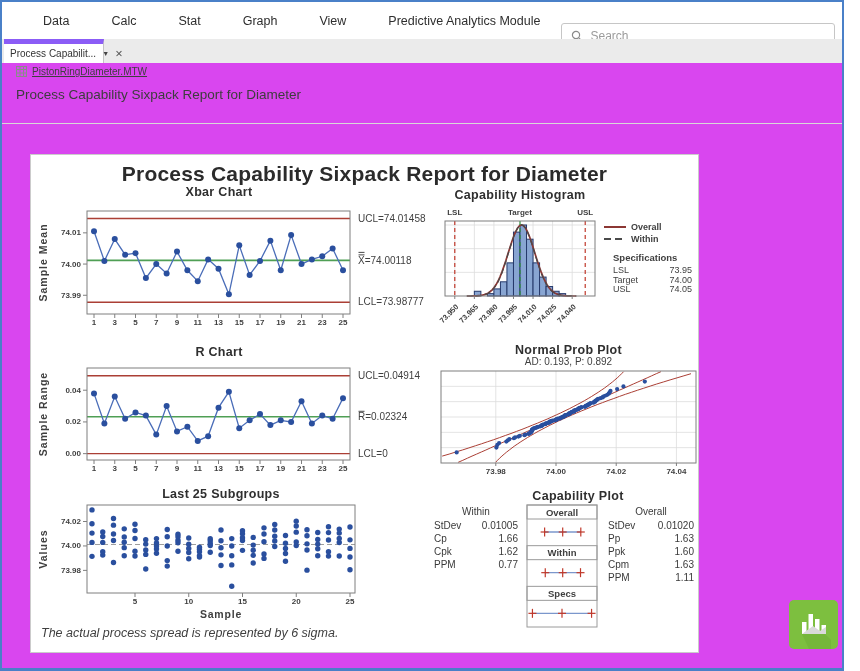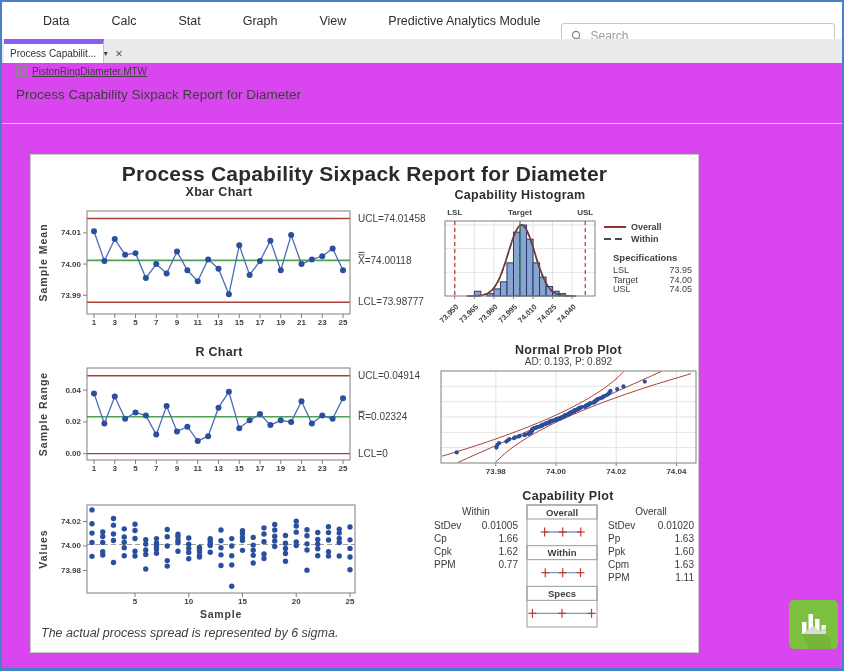--- a/index.html
+++ b/index.html
@@ -234,20 +234,21 @@
             <line x1="310" y1="102" x2="310" y2="106" stroke="#7f7f7f"></line>
             <text x="310" y="113" font-size="8" text-anchor="middle" font-weight="700" fill="#3f3f3f">25</text>
             <text x="14" y="56" font-size="10.5" text-anchor="middle" font-weight="700" fill="#3f3f3f" transform="rotate(-90 14 56)" letter-spacing="1">Sample Range</text>
             <text x="325" y="20.708965517241367" font-size="10" text-anchor="start" font-weight="400" fill="#333">UCL=0.04914</text>
             <text x="325" y="98.6551724137931" font-size="10" text-anchor="start" font-weight="400" fill="#333">LCL=0</text>
             <text x="325" y="62.291724137931034" font-size="10" text-anchor="start" font-weight="400" fill="#333">R=0.02324</text>
             <line x1="325.5" y1="53.291724137931034" x2="331.5" y2="53.291724137931034" stroke="#333" stroke-width="0.9"></line>
           </svg>
         </div>
         <div class="chart" style="left: 2px; top: 332px; width: 396px; height: 140px;">
+          <div class="ct" style="top: 0px; left: 0px; width: 376px;">Last 25 Subgroups</div>
           <svg width="396" height="122" style="position:absolute;top:14px;left:0">
             <line x1="54" y1="43.502222222218975" x2="322" y2="43.502222222218975" stroke="#9e9e9e" stroke-width="1" stroke-dasharray="5,3"></line>
             <circle cx="59" cy="55.33333333333333" r="2.7" fill="#2a4f9e"></circle>
             <circle cx="59" cy="41.40000000000695" r="2.7" fill="#2a4f9e"></circle>
             <circle cx="59" cy="32.11111111112269" r="2.7" fill="#2a4f9e"></circle>
             <circle cx="59" cy="22.822222222221058" r="2.7" fill="#2a4f9e"></circle>
             <circle cx="59" cy="8.88888888889467" r="2.7" fill="#2a4f9e"></circle>
             <circle cx="69.75" cy="54.11111111110532" r="2.7" fill="#2a4f9e"></circle>
             <circle cx="69.75" cy="50.688888888891206" r="2.7" fill="#2a4f9e"></circle>
             <circle cx="69.75" cy="41.40000000000695" r="2.7" fill="#2a4f9e"></circle>
@@ -611,21 +612,21 @@
             <text x="87.7933884297754" y="105" font-size="8" text-anchor="middle" font-weight="700" fill="#3f3f3f">73.98</text>
             <line x1="148.00590318773413" y1="94" x2="148.00590318773413" y2="97" stroke="#7f7f7f"></line>
             <text x="148.00590318773413" y="105" font-size="8" text-anchor="middle" font-weight="700" fill="#3f3f3f">74.00</text>
             <line x1="208.2184179456929" y1="94" x2="208.2184179456929" y2="97" stroke="#7f7f7f"></line>
             <text x="208.2184179456929" y="105" font-size="8" text-anchor="middle" font-weight="700" fill="#3f3f3f">74.02</text>
             <line x1="268.43093270369445" y1="94" x2="268.43093270369445" y2="97" stroke="#7f7f7f"></line>
             <text x="268.43093270369445" y="105" font-size="8" text-anchor="middle" font-weight="700" fill="#3f3f3f">74.04</text>
           </svg>
         </div>
         <div class="chart" style="left: 377px; top: 334px; width: 290px; height: 144px;">
-          <div class="ct" style="top: 0px; left: 35px; width: 250px;">Capability Plot</div>
+          <div class="ct" style="top: 0px; left: 45px; width: 250px;">Capability Plot</div>
           <div class="stats" style="left: 26px; top: 17px; width: 84px;">
             <div class="sh">Within</div>
             <div class="sr">
               <span>StDev</span>
               <span>0.01005</span>
             </div>
             <div class="sr">
               <span>Cp</span>
               <span>1.66</span>
             </div>

